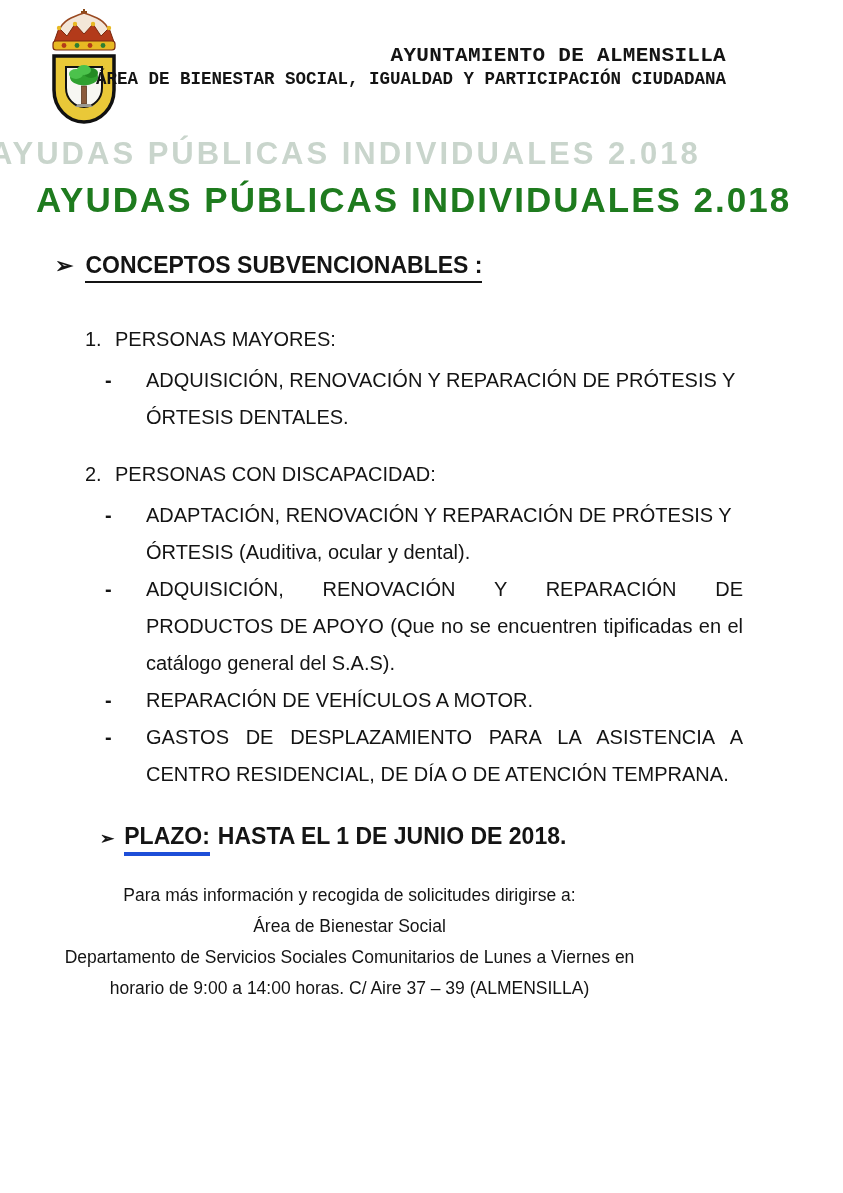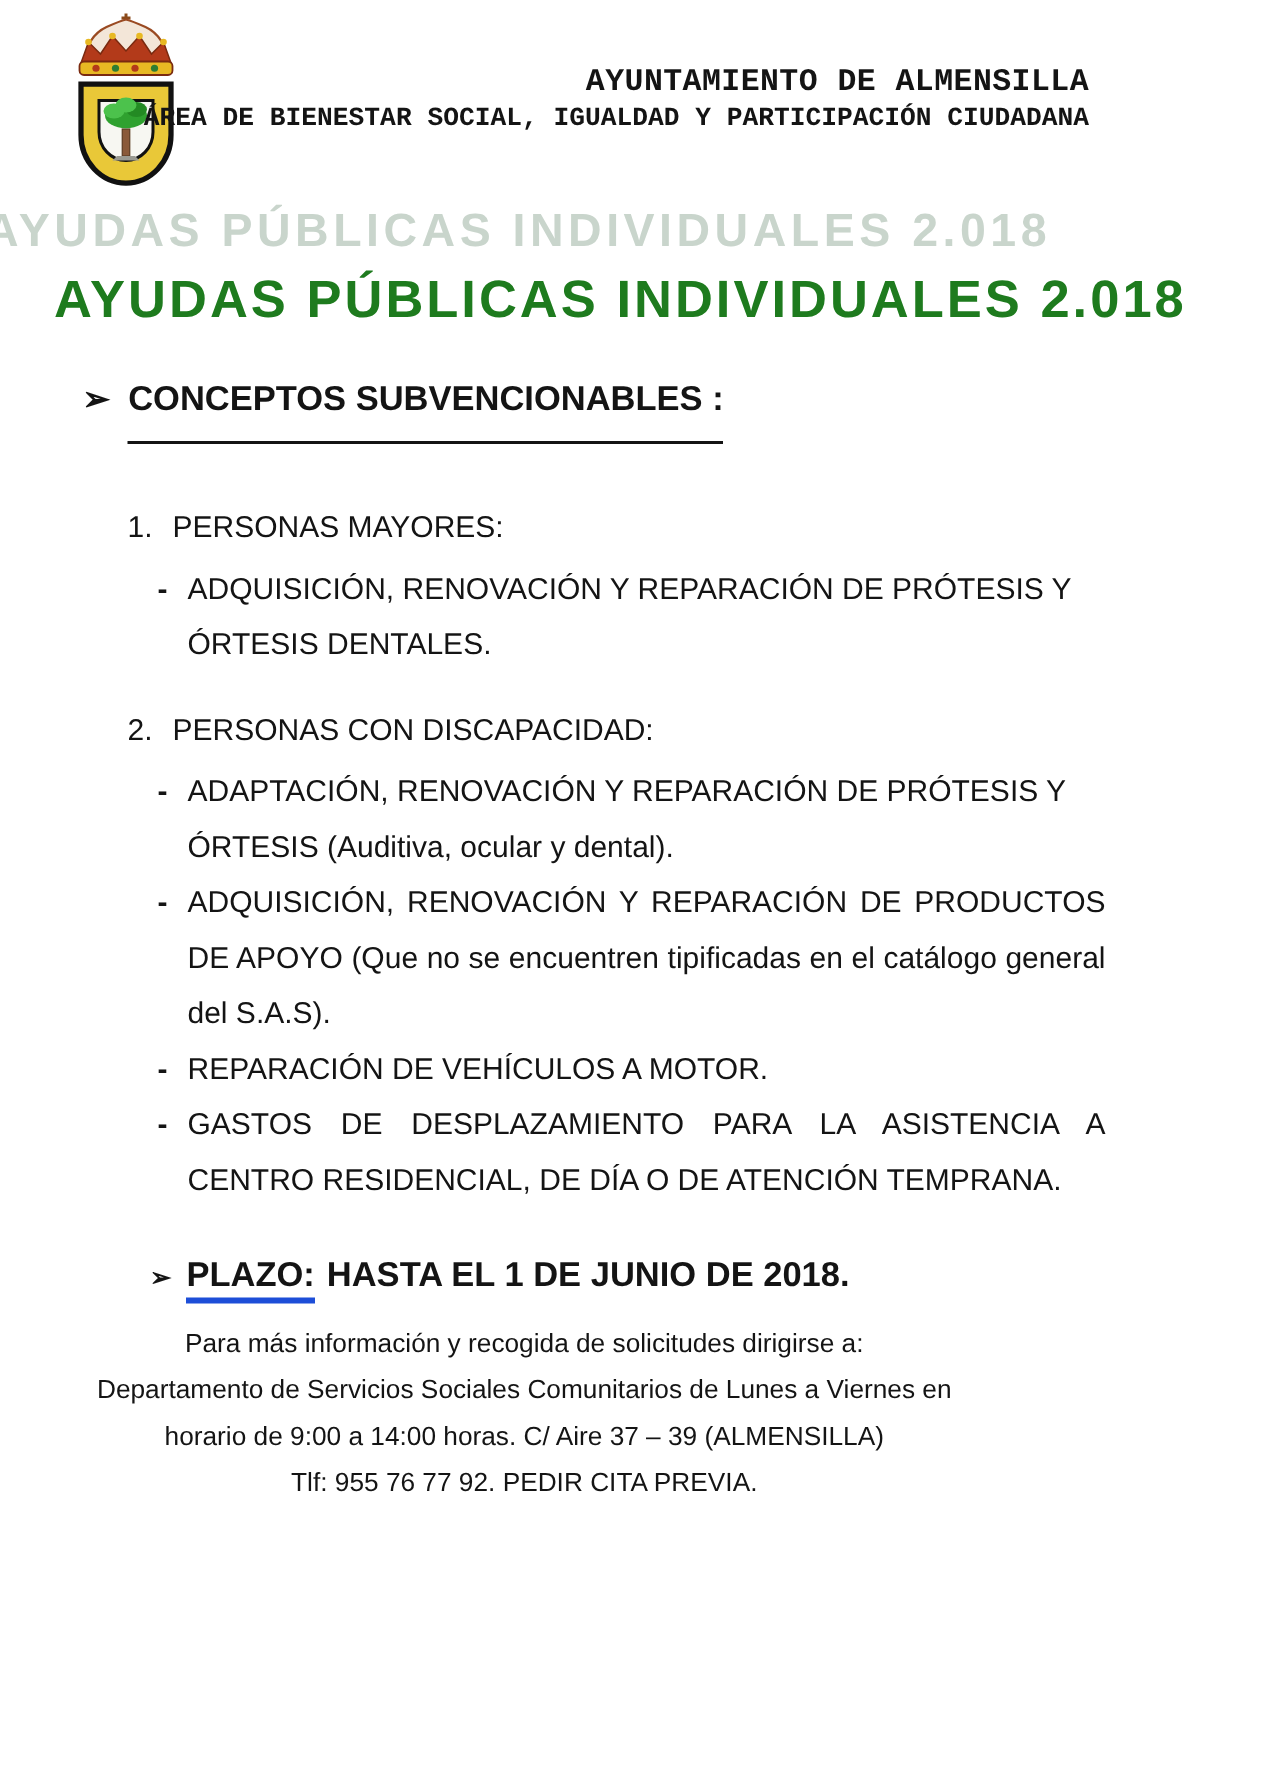--- a/index.html
+++ b/index.html
@@ -82,21 +82,21 @@
     display: flex;
     align-items: baseline;
   }
   .arrow-bullet {
     font-size: 22px;
     margin-right: 12px;
     flex: 0 0 auto;
   }
   .concepts-heading .hd-text {
     border-bottom: 2px solid #141414;
-    padding-bottom: 14px;
+    padding-bottom: 1px;
   }
 
   .num-item { margin-bottom: 26px; }
   .num-row {
     display: flex;
     margin-left: 30px;
     font-size: 20px;
     line-height: 24px;
     margin-bottom: 11px;
   }
@@ -106,21 +106,21 @@
     display: flex;
     margin-left: 50px;
     font-size: 20px;
     line-height: 37px;
   }
   .dash-col {
     width: 20px;
     flex: 0 0 auto;
     font-weight: 700;
   }
-  .dash-text { width: 612px; text-align: left; }
+  .dash-text { width: 612px; text-align: left; margin-left: 21px; }
   .dash-text.justify { text-align: justify; }
 
   
   .plazo-row {
     display: flex;
     align-items: baseline;
     margin-left: 45px;
     margin-top: 28px;
     font-size: 23px;
     font-weight: 700;
@@ -236,18 +236,18 @@
 
     <div class="plazo-row">
       <span class="arrow-bullet">➢</span>
       <span class="plazo-label">PLAZO:</span>
       <span>HASTA EL 1 DE JUNIO DE 2018.</span>
     </div>
   </div>
 
   <div class="footer">
     <div>Para más información y recogida de solicitudes dirigirse a:</div>
+    <div>Área de Bienestar Social</div>
     <div>Departamento de Servicios Sociales Comunitarios de Lunes a Viernes en</div>
     <div>horario de 9:00 a 14:00 horas. C/ Aire 37 – 39 (ALMENSILLA)</div>
-    <div>Tlf: 955 76 77 92. PEDIR CITA PREVIA.</div>
   </div>
 
 </div>
 
 </body></html>

